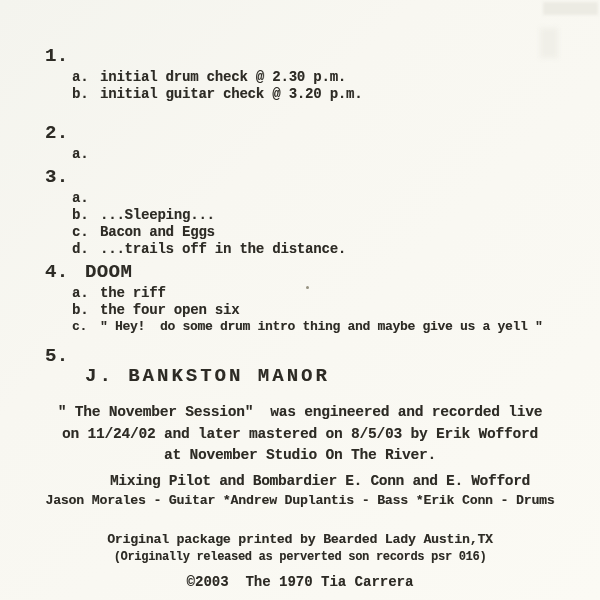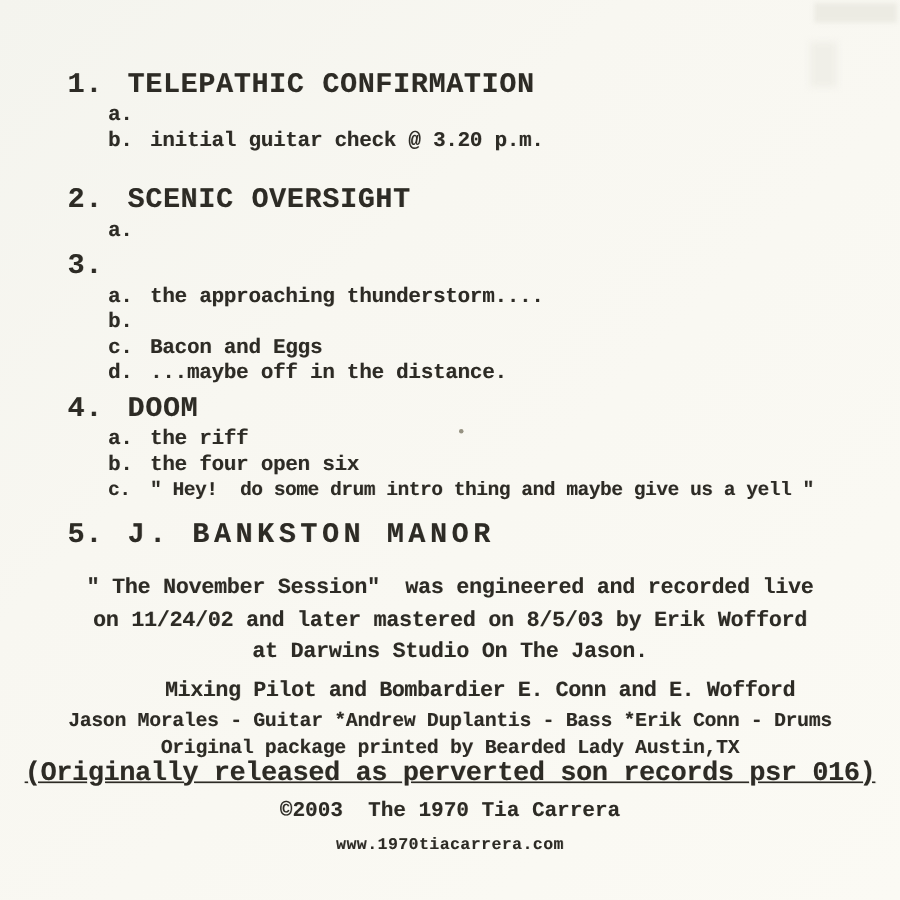--- a/index.html
+++ b/index.html
@@ -18,42 +18,42 @@
   [data-bind] { white-space: pre; }
   .inky { text-shadow: 0.3px 0.3px 0 rgba(45,43,37,0.35); }
 
   
   .tracklist { list-style: none; margin: 0; padding: 46px 0 0 45px; }
   .track-heading {
     display: flex;
     font-size: 19px; line-height: 20px; letter-spacing: 0.4px;
   }
   .tnum { flex: none; width: 40px; }
-  .ttitle.wide { letter-spacing: 3px; }
+  .ttitle.wide { letter-spacing: 3px; margin-top: 20px; }
   .subs {
     list-style: none;
     margin: 3px 0 0 27px; padding: 0;
     font-size: 14px; line-height: 17px; letter-spacing: -0.2px;
   }
   .sub { display: flex; }
   .slet { flex: none; width: 28px; }
   .sub.small { font-size: 13px; line-height: 16px; letter-spacing: -0.3px; }
 
   .t2 { margin-top: 20px; }
   .t3 { margin-top: 4px; }
   .t4 { margin-top: 4px; }
   .t5 { margin-top: 11px; }
 
   
   .centered { text-align: center; }
   .notes { margin-top: 16px; font-size: 14.5px; line-height: 21.5px; letter-spacing: -0.2px; }
   .credit-mixing    { margin-top: 4px; font-size: 14.5px; line-height: 20px; letter-spacing: -0.3px; padding-left: 40px; }
   .credit-musicians { margin-top: 0; font-size: 13.2px; line-height: 19px; letter-spacing: -0.2px; }
-  .credit-package   { font-size: 13.2px; line-height: 18px; letter-spacing: -0.2px; }
-  .credit-reissue   { font-size: 18px; line-height: 17px; letter-spacing: -0.3px; text-decoration: underline; }
+  .credit-package   { font-size: 13.2px; line-height: 18px; letter-spacing: -0.2px; margin-top: 21px; }
+  .credit-reissue   { font-size: 12px; line-height: 17px; letter-spacing: -0.3px; }
   .footer-copyright { margin-top: 7px; font-size: 14px; line-height: 19px; }
   .footer-website   { margin-top: 5px; font-size: 11px; line-height: 17px; letter-spacing: 0.3px; }
 
   
   .artifact-a {
     position: absolute; top: 2px; right: 2px;
     width: 55px; height: 13px;
     background: #ecebe3; filter: blur(1.5px);
   }
   .artifact-b {
@@ -74,64 +74,63 @@
 
   <div class="artifact-a"></div>
   <div class="artifact-b"></div>
   <div class="speck"></div>
 
   <ol class="tracklist">
 
     <li class="track t1">
       <div class="track-heading">
         <span class="tnum" data-bind="album.tracks.0.num">1.</span>
-        <span class="ttitle" data-bind="album.tracks.0.title">TELEPATHIC CONFIRMATION</span>
       </div>
       <ul class="subs">
         <li class="sub">
           <span class="slet" data-bind="album.tracks.0.subs.0.letter">a.</span>
+          <span class="stext" data-bind="album.tracks.0.subs.0.text">initial drum check @ 2.30 p.m.</span>
         </li>
         <li class="sub">
           <span class="slet" data-bind="album.tracks.0.subs.1.letter">b.</span>
           <span class="stext" data-bind="album.tracks.0.subs.1.text">initial guitar check @ 3.20 p.m.</span>
         </li>
       </ul>
     </li>
 
     <li class="track t2">
       <div class="track-heading">
         <span class="tnum" data-bind="album.tracks.1.num">2.</span>
-        <span class="ttitle" data-bind="album.tracks.1.title">SCENIC OVERSIGHT</span>
       </div>
       <ul class="subs">
         <li class="sub">
           <span class="slet" data-bind="album.tracks.1.subs.0.letter">a.</span>
         </li>
       </ul>
     </li>
 
     <li class="track t3">
       <div class="track-heading">
         <span class="tnum" data-bind="album.tracks.2.num">3.</span>
       </div>
       <ul class="subs">
         <li class="sub">
           <span class="slet" data-bind="album.tracks.2.subs.0.letter">a.</span>
-          <span class="stext" data-bind="album.tracks.2.subs.0.text">the approaching thunderstorm....</span>
         </li>
         <li class="sub">
           <span class="slet" data-bind="album.tracks.2.subs.1.letter">b.</span>
+          <span class="stext" data-bind="album.tracks.2.subs.1.text">...Sleeping...</span>
         </li>
         <li class="sub">
           <span class="slet" data-bind="album.tracks.2.subs.2.letter">c.</span>
           <span class="stext" data-bind="album.tracks.2.subs.2.text">Bacon and Eggs</span>
         </li>
         <li class="sub">
           <span class="slet" data-bind="album.tracks.2.subs.3.letter">d.</span>
-          <span class="stext" data-bind="album.tracks.2.subs.3.text">...maybe off in the distance.</span>
+          <span class="stext" data-bind="album.tracks.2.subs.3.text">...trails off in the distance.</span>
         </li>
       </ul>
     </li>
 
     <li class="track t4">
       <div class="track-heading">
         <span class="tnum" data-bind="album.tracks.3.num">4.</span>
         <span class="ttitle" data-bind="album.tracks.3.title">DOOM</span>
       </div>
       <ul class="subs">
@@ -155,21 +154,21 @@
         <span class="tnum" data-bind="album.tracks.4.num">5.</span>
         <span class="ttitle wide" data-bind="album.tracks.4.title">J. BANKSTON MANOR</span>
       </div>
     </li>
 
   </ol>
 
   <div class="centered notes">
     <div data-bind="album.session_notes.line1">" The November Session"  was engineered and recorded live</div>
     <div data-bind="album.session_notes.line2">on 11/24/02 and later mastered on 8/5/03 by Erik Wofford</div>
-    <div data-bind="album.session_notes.line3">at Darwins Studio On The Jason.</div>
+    <div data-bind="album.session_notes.line3">at November Studio On The River.</div>
   </div>
 
   <div class="centered credit-mixing" data-bind="album.credits.mixing">Mixing Pilot and Bombardier E. Conn and E. Wofford</div>
   <div class="centered credit-musicians" data-bind="album.credits.musicians">Jason Morales - Guitar *Andrew Duplantis - Bass *Erik Conn - Drums</div>
   <div class="centered credit-package" data-bind="album.credits.package">Original package printed by Bearded Lady Austin,TX</div>
   <div class="centered credit-reissue" data-bind="album.credits.reissue">(Originally released as perverted son records psr 016)</div>
 
   <div class="centered footer-copyright" data-bind="album.footer.copyright">©2003  The 1970 Tia Carrera</div>
   <div class="centered footer-website" data-bind="album.footer.website">www.1970tiacarrera.com</div>
 

